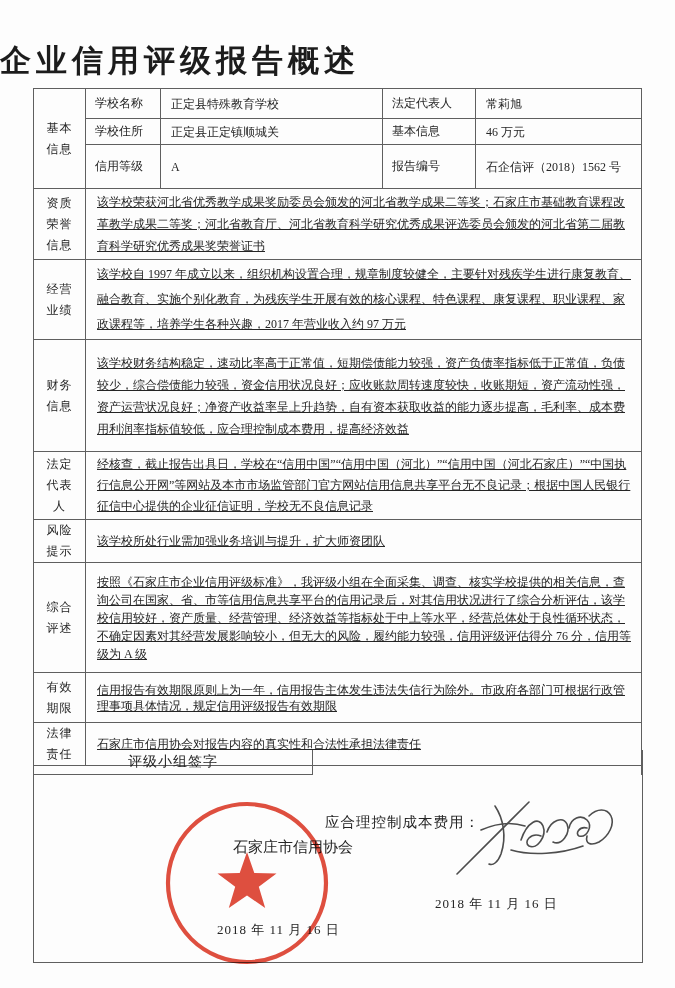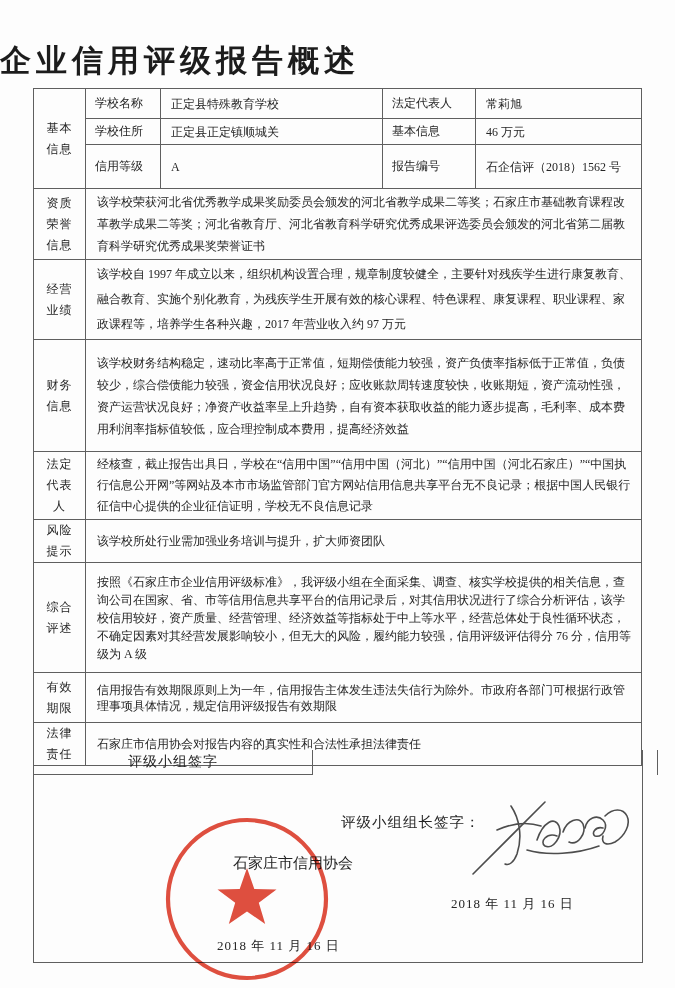--- a/index.html
+++ b/index.html
@@ -15,34 +15,34 @@
     position:absolute;top:88px;left:33px;width:608px;
     border-collapse:collapse;table-layout:fixed;
   }
   table.report td{
     border:1px solid #5f5f5f;font-size:12px;vertical-align:middle;
     overflow:hidden;box-sizing:border-box;
   }
   td.sec{text-align:center;padding:0 10px;line-height:21px;letter-spacing:1px;}
   td.fl{padding:0 4px 0 9px;}
   td.fv{padding:2px 6px 2px 10px;line-height:20px;margin-left:14px;}
-  td.txt{padding:2px 8px 2px 11px;line-height:22px;text-align:left;vertical-align:middle;}
+  td.txt{padding:2px 8px 2px 11px;line-height:22px;text-align:left;vertical-align:middle;text-decoration:underline;}
   tr.rb1{height:30px;} tr.rb2{height:26px;} tr.rb3{height:44px;}
   tr.r-zizhi{height:67px;}   tr.r-zizhi td.txt{line-height:22px;}
   tr.r-jingying{height:76px;}tr.r-jingying td.txt{line-height:25px;}
   tr.r-caiwu{height:112px;}  tr.r-caiwu td.txt{line-height:22px;}
   tr.r-gonggong{height:65px;}tr.r-gonggong td.txt{line-height:21px;}
   tr.r-fengxian{height:42px;}
   tr.r-zonghe{height:110px;} tr.r-zonghe td.txt{line-height:18px;}
   tr.r-youxiao{height:50px;} tr.r-youxiao td.txt{line-height:16px;}
   tr.r-falv{height:40px;}
   .sig-grid{
     position:absolute;top:750px;left:33px;width:608px;height:212px;
     display:grid;grid-template-columns:279px 329px;grid-template-rows:25px 187px;
-    border:1px solid #5f5f5f;border-top:none;box-sizing:content-box;gap:16px;
+    border:1px solid #5f5f5f;border-top:none;box-sizing:content-box;
   }
   .sig-hdr{
     display:flex;align-items:center;justify-content:center;
     font-size:14px;letter-spacing:1px;border-bottom:1px solid #5f5f5f;box-sizing:border-box;
   }
   .sig-hdr.left,.sig-cell.left{border-right:1px solid #5f5f5f;}
   .sig-cell{position:relative;box-sizing:border-box;}
   .sig-label{position:absolute;left:12px;top:63px;font-size:14.5px;letter-spacing:1px;}
   .sig-scribble{position:absolute;left:138px;top:42px;}
   .sig-date{position:absolute;font-size:13px;letter-spacing:1px;white-space:nowrap;}
@@ -127,21 +127,21 @@
         <td class="sec">法律责任</td>
         <td class="txt" colspan="4">石家庄市信用协会对报告内容的真实性和合法性承担法律责任</td>
       </tr>
     </tbody>
   </table>
 
   <div class="sig-grid">
     <div class="sig-hdr left">评级小组签字</div>
 
     <div class="sig-cell left">
-      <span class="sig-label">评级小组组长签字：</span>
+      <span class="sig-label">应合理控制成本费用：</span>
       <svg class="sig-scribble" width="170" height="95" viewBox="0 0 170 95">
         <g stroke="#4d4d4d" stroke-width="1.6" fill="none" stroke-linecap="round">
           <path d="M6,82 L78,10"></path>
           <path d="M44,14 C52,26 56,44 50,62 C47,70 42,74 38,72"></path>
           <path d="M30,38 C48,30 62,30 74,34"></path>
           <path d="M70,48 C76,30 88,24 92,34 C96,44 86,58 78,54 C72,50 80,40 90,44"></path>
           <path d="M96,40 C100,28 112,24 116,32 C120,42 110,54 102,50"></path>
           <path d="M118,36 C120,26 130,22 136,28 C142,34 136,46 128,44 C124,42 128,34 136,36"></path>
           <path d="M138,24 C146,16 156,16 160,24 C164,32 158,44 148,50 C140,54 134,52 136,44"></path>
           <path d="M60,58 C80,64 110,62 132,54"></path>

